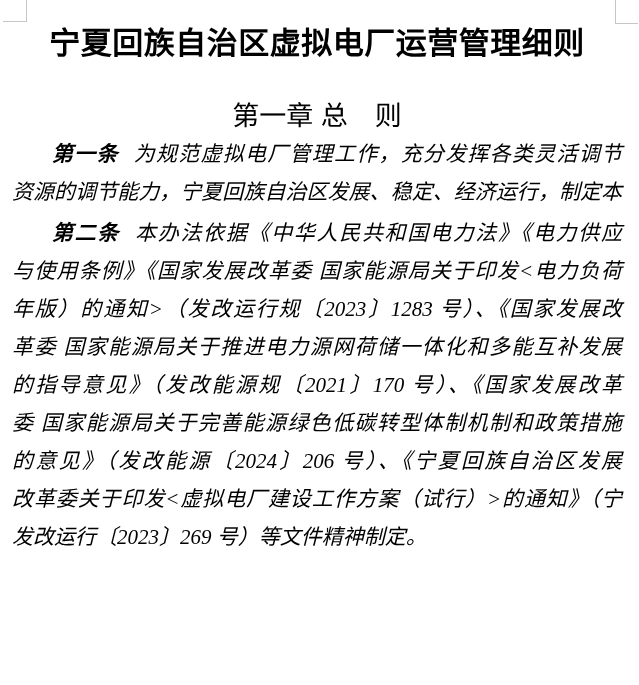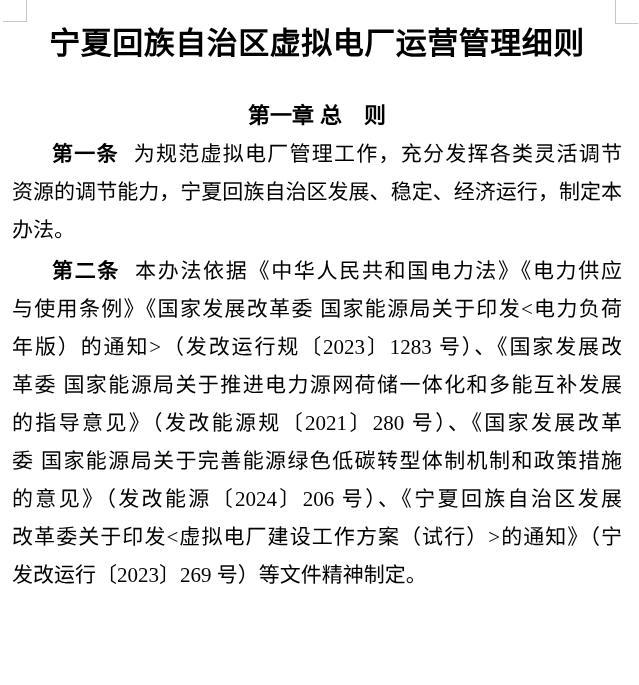--- a/index.html
+++ b/index.html
@@ -43,34 +43,35 @@
     font-family: "Liberation Sans", "DejaVu Sans", sans-serif;
     font-weight: bold;
     font-size: 31px;
     line-height: 40px;
     text-align: center;
     letter-spacing: 0.5px;
   }
   .chapter {
     margin: 37px 0 0 0;
     font-family: "Liberation Sans", "DejaVu Sans", sans-serif;
-    font-weight: bold;
-    font-size: 22px;
+    font-weight: normal;
+    font-size: 27px;
     line-height: 30px;
     text-align: center;
   }
   .docbody {
     margin-top: 4px;
     font-size: 21px;
     line-height: 38px;
   }
   .para + .para { margin-top: 3px; }
   .line {
     text-align: left;
     text-justify: inter-character;
+    font-style: italic;
   }
   .line.jl {
     text-align: justify;
     text-align-last: justify;
   }
   .line.first { text-indent: 40px; }
   .term {
     font-family: "Liberation Sans", "DejaVu Sans", sans-serif;
     font-weight: bold;
     margin-right: 15px;
@@ -82,28 +83,27 @@
 <div class="page">
   <div class="corner-mark left"></div>
   <div class="corner-mark right"></div>
   <div class="content">
     <h1 class="title">宁夏回族自治区虚拟电厂运营管理细则</h1>
     <h2 class="chapter">第一章 总　则</h2>
     <div class="docbody">
         <div class="para">
           <div class="line jl first"><span class="term">第一条</span>为规范虚拟电厂管理工作，充分发挥各类灵活调节</div>
           <div class="line jl">资源的调节能力，宁夏回族自治区发展、稳定、经济运行，制定本</div>
-          <div class="line">办法。</div>
         </div>
         <div class="para">
           <div class="line jl first"><span class="term">第二条</span>本办法依据《中华人民共和国电力法》《电力供应</div>
           <div class="line jl">与使用条例》《国家发展改革委 国家能源局关于印发&lt;电力负荷</div>
           <div class="line jl">年版）的通知&gt;（发改运行规〔2023〕1283 号）、《国家发展改</div>
           <div class="line jl">革委 国家能源局关于推进电力源网荷储一体化和多能互补发展</div>
-          <div class="line jl">的指导意见》（发改能源规〔2021〕280 号）、《国家发展改革</div>
+          <div class="line jl">的指导意见》（发改能源规〔2021〕170 号）、《国家发展改革</div>
           <div class="line jl">委 国家能源局关于完善能源绿色低碳转型体制机制和政策措施</div>
           <div class="line jl">的意见》（发改能源〔2024〕206 号）、《宁夏回族自治区发展</div>
           <div class="line jl">改革委关于印发&lt;虚拟电厂建设工作方案（试行）&gt;的通知》（宁</div>
           <div class="line">发改运行〔2023〕269 号）等文件精神制定。</div>
         </div>
       </div>
   </div>
 </div>
 
 </body></html>

